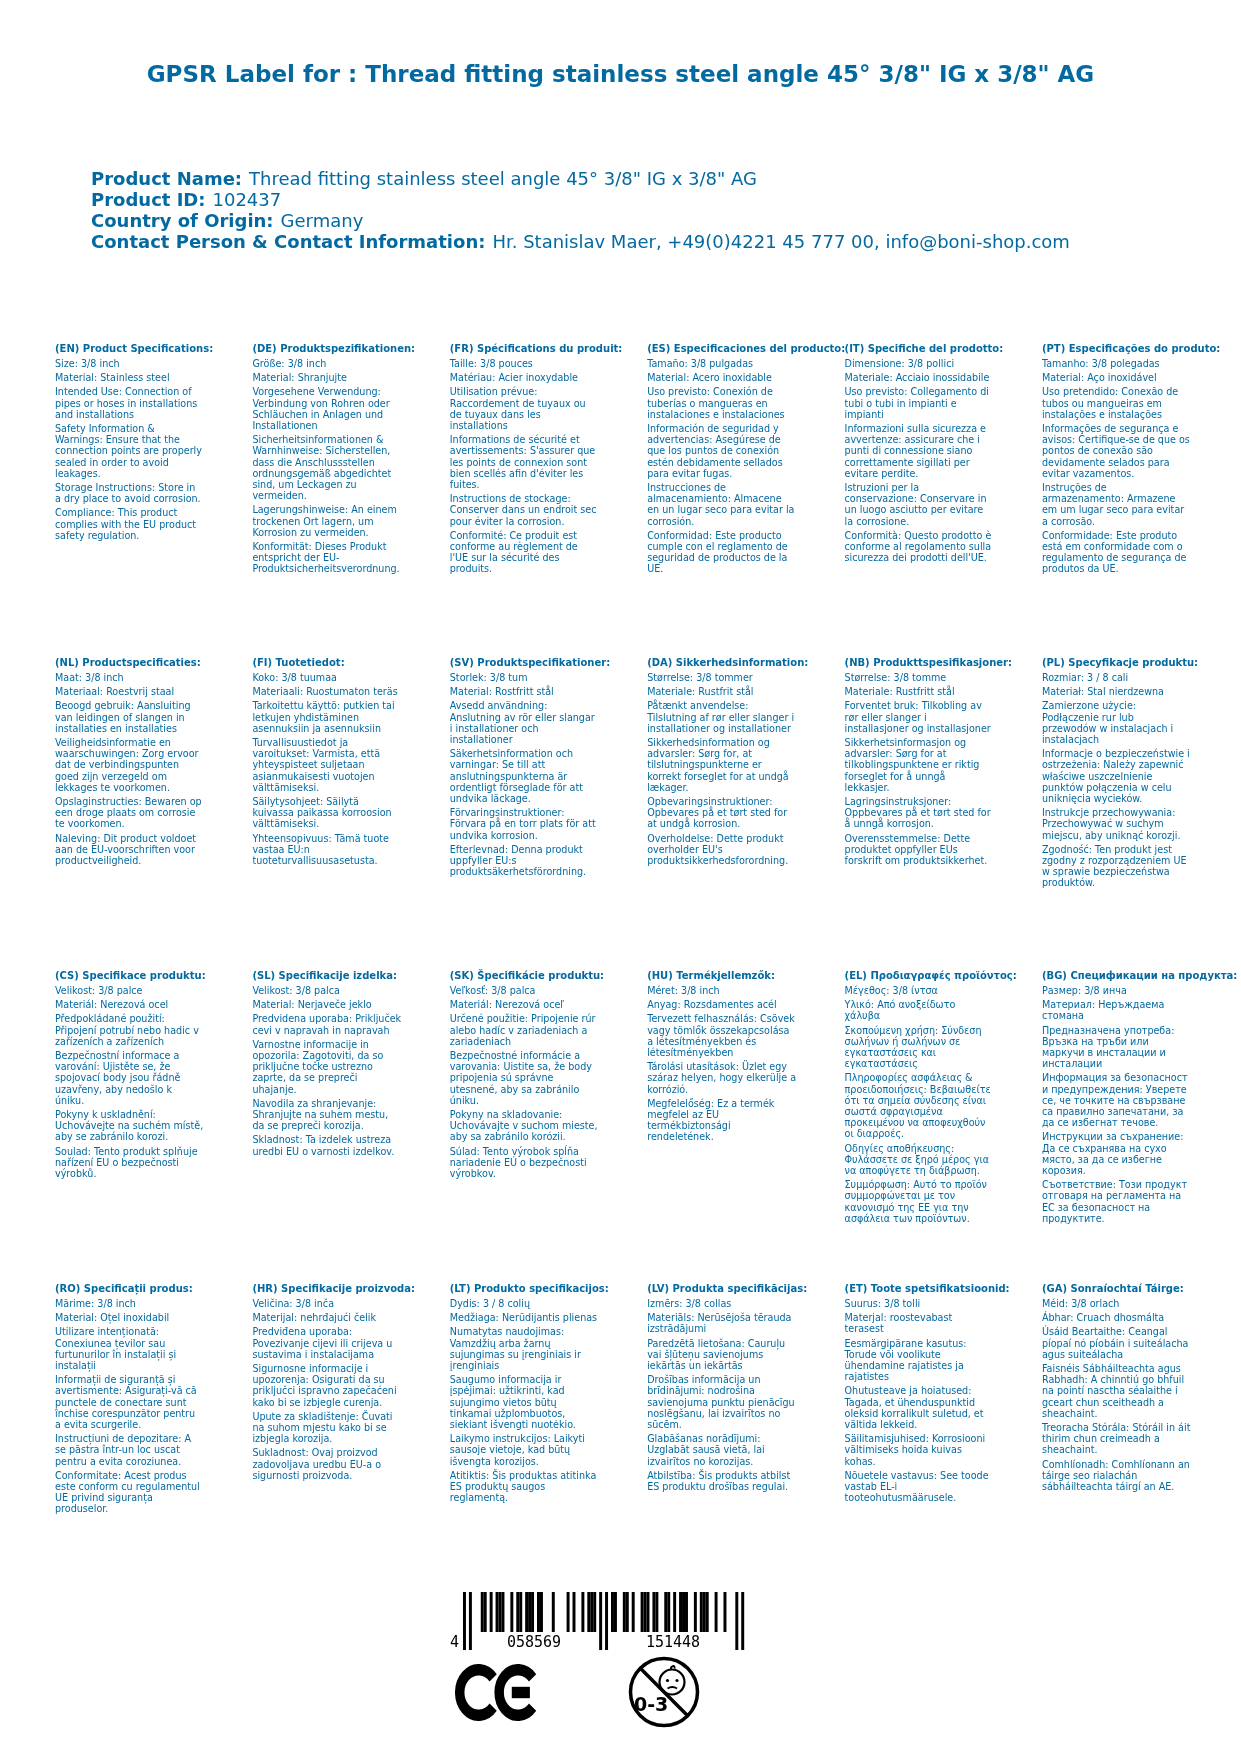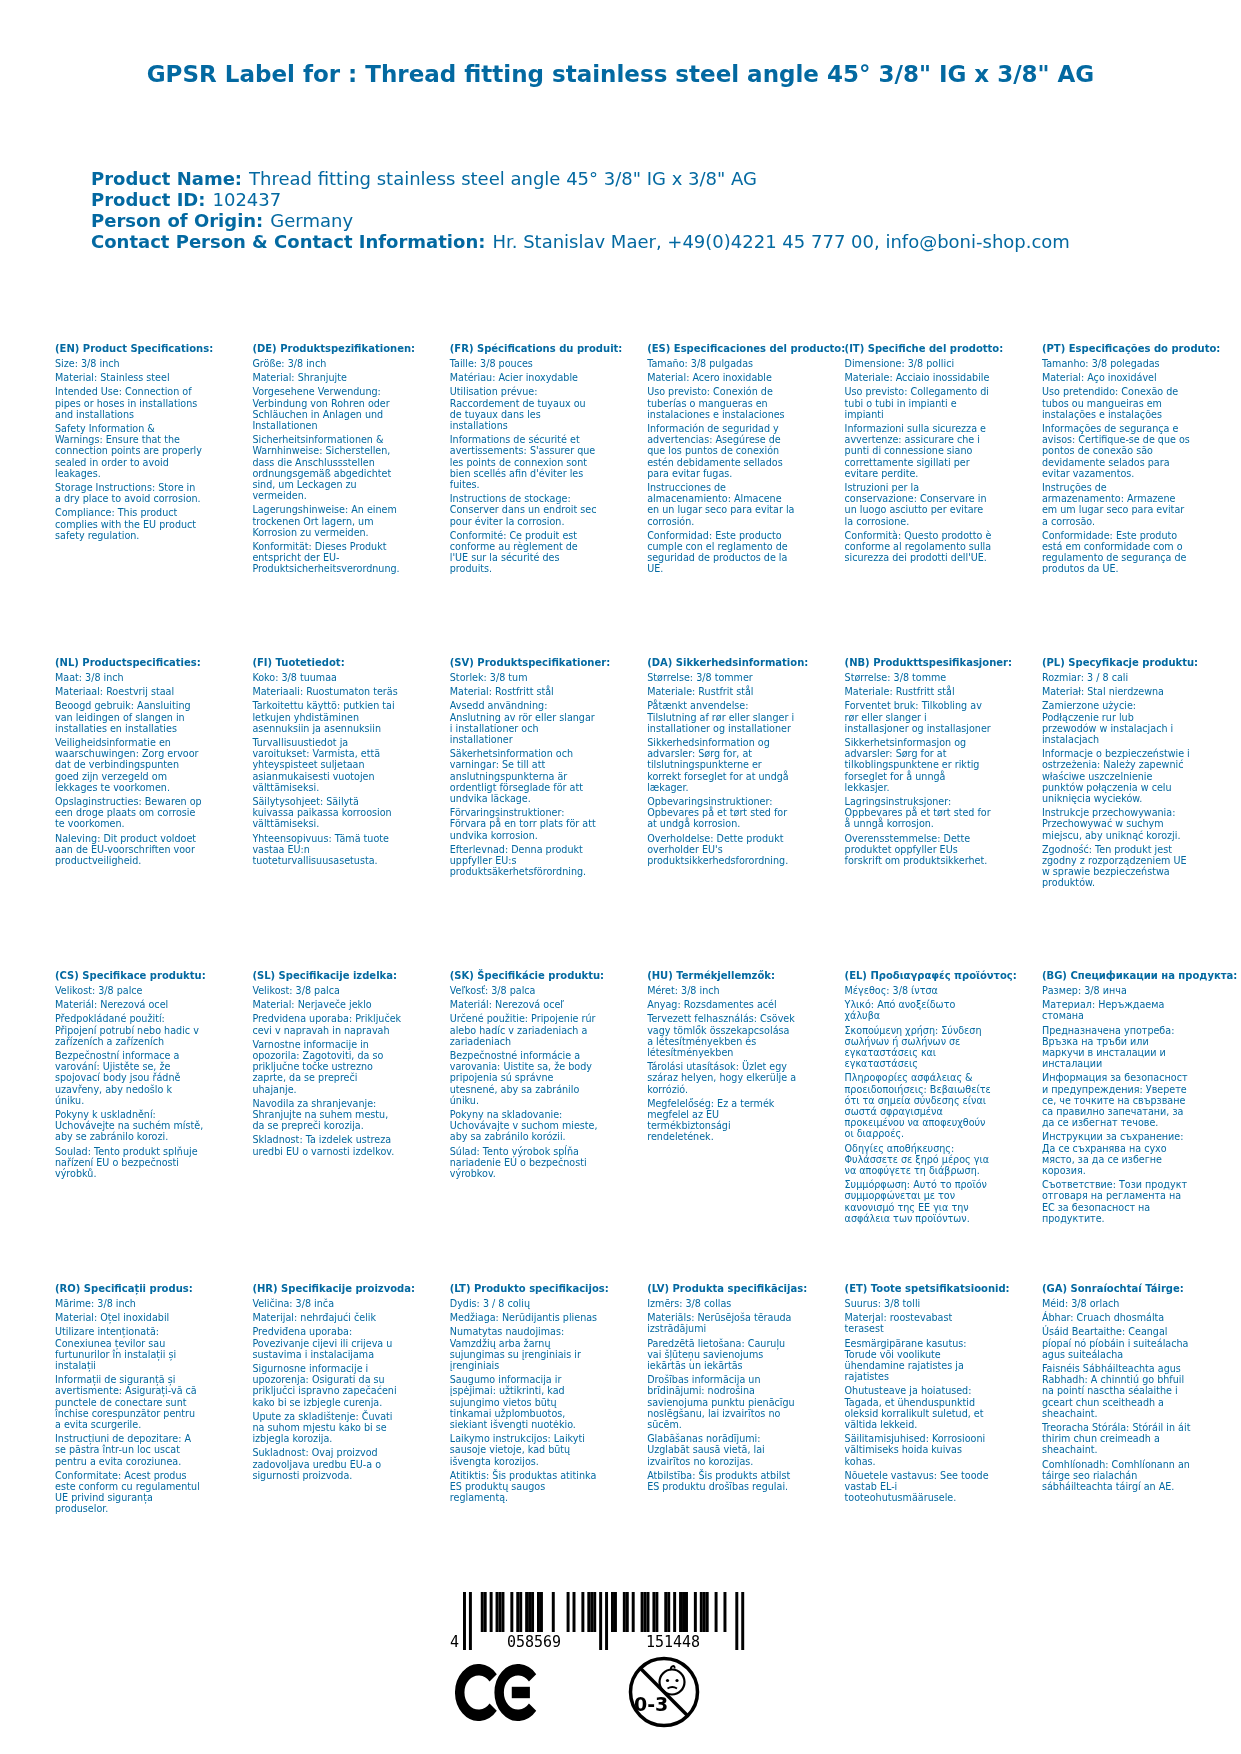--- a/index.html
+++ b/index.html
@@ -48,21 +48,21 @@
     <span class="info-label">Product Name:</span><span class="info-value">Thread fitting stainless steel angle 45° 3/8" IG x 3/8" AG</span>
   </div>
 
   <div class="info-row">
     <span class="info-label">Product ID:</span><span class="info-value">102437</span>
   </div>
 
 
 
   <div class="info-row">
-    <span class="info-label">Person of Origin:</span><span class="info-value">Germany</span>
+    <span class="info-label">Country of Origin:</span><span class="info-value">Germany</span>
   </div>
 
   <div class="info-row">
     <span class="info-label">Contact Person &amp; Contact Information:</span><span class="info-value">Hr. Stanislav Maer, +49(0)4221 45 777 00, info@boni-shop.com</span>
   </div>
 </div>
 
   <div class="grid">
   <section class="block">
     <h3>(EN) Product Specifications:</h3>

